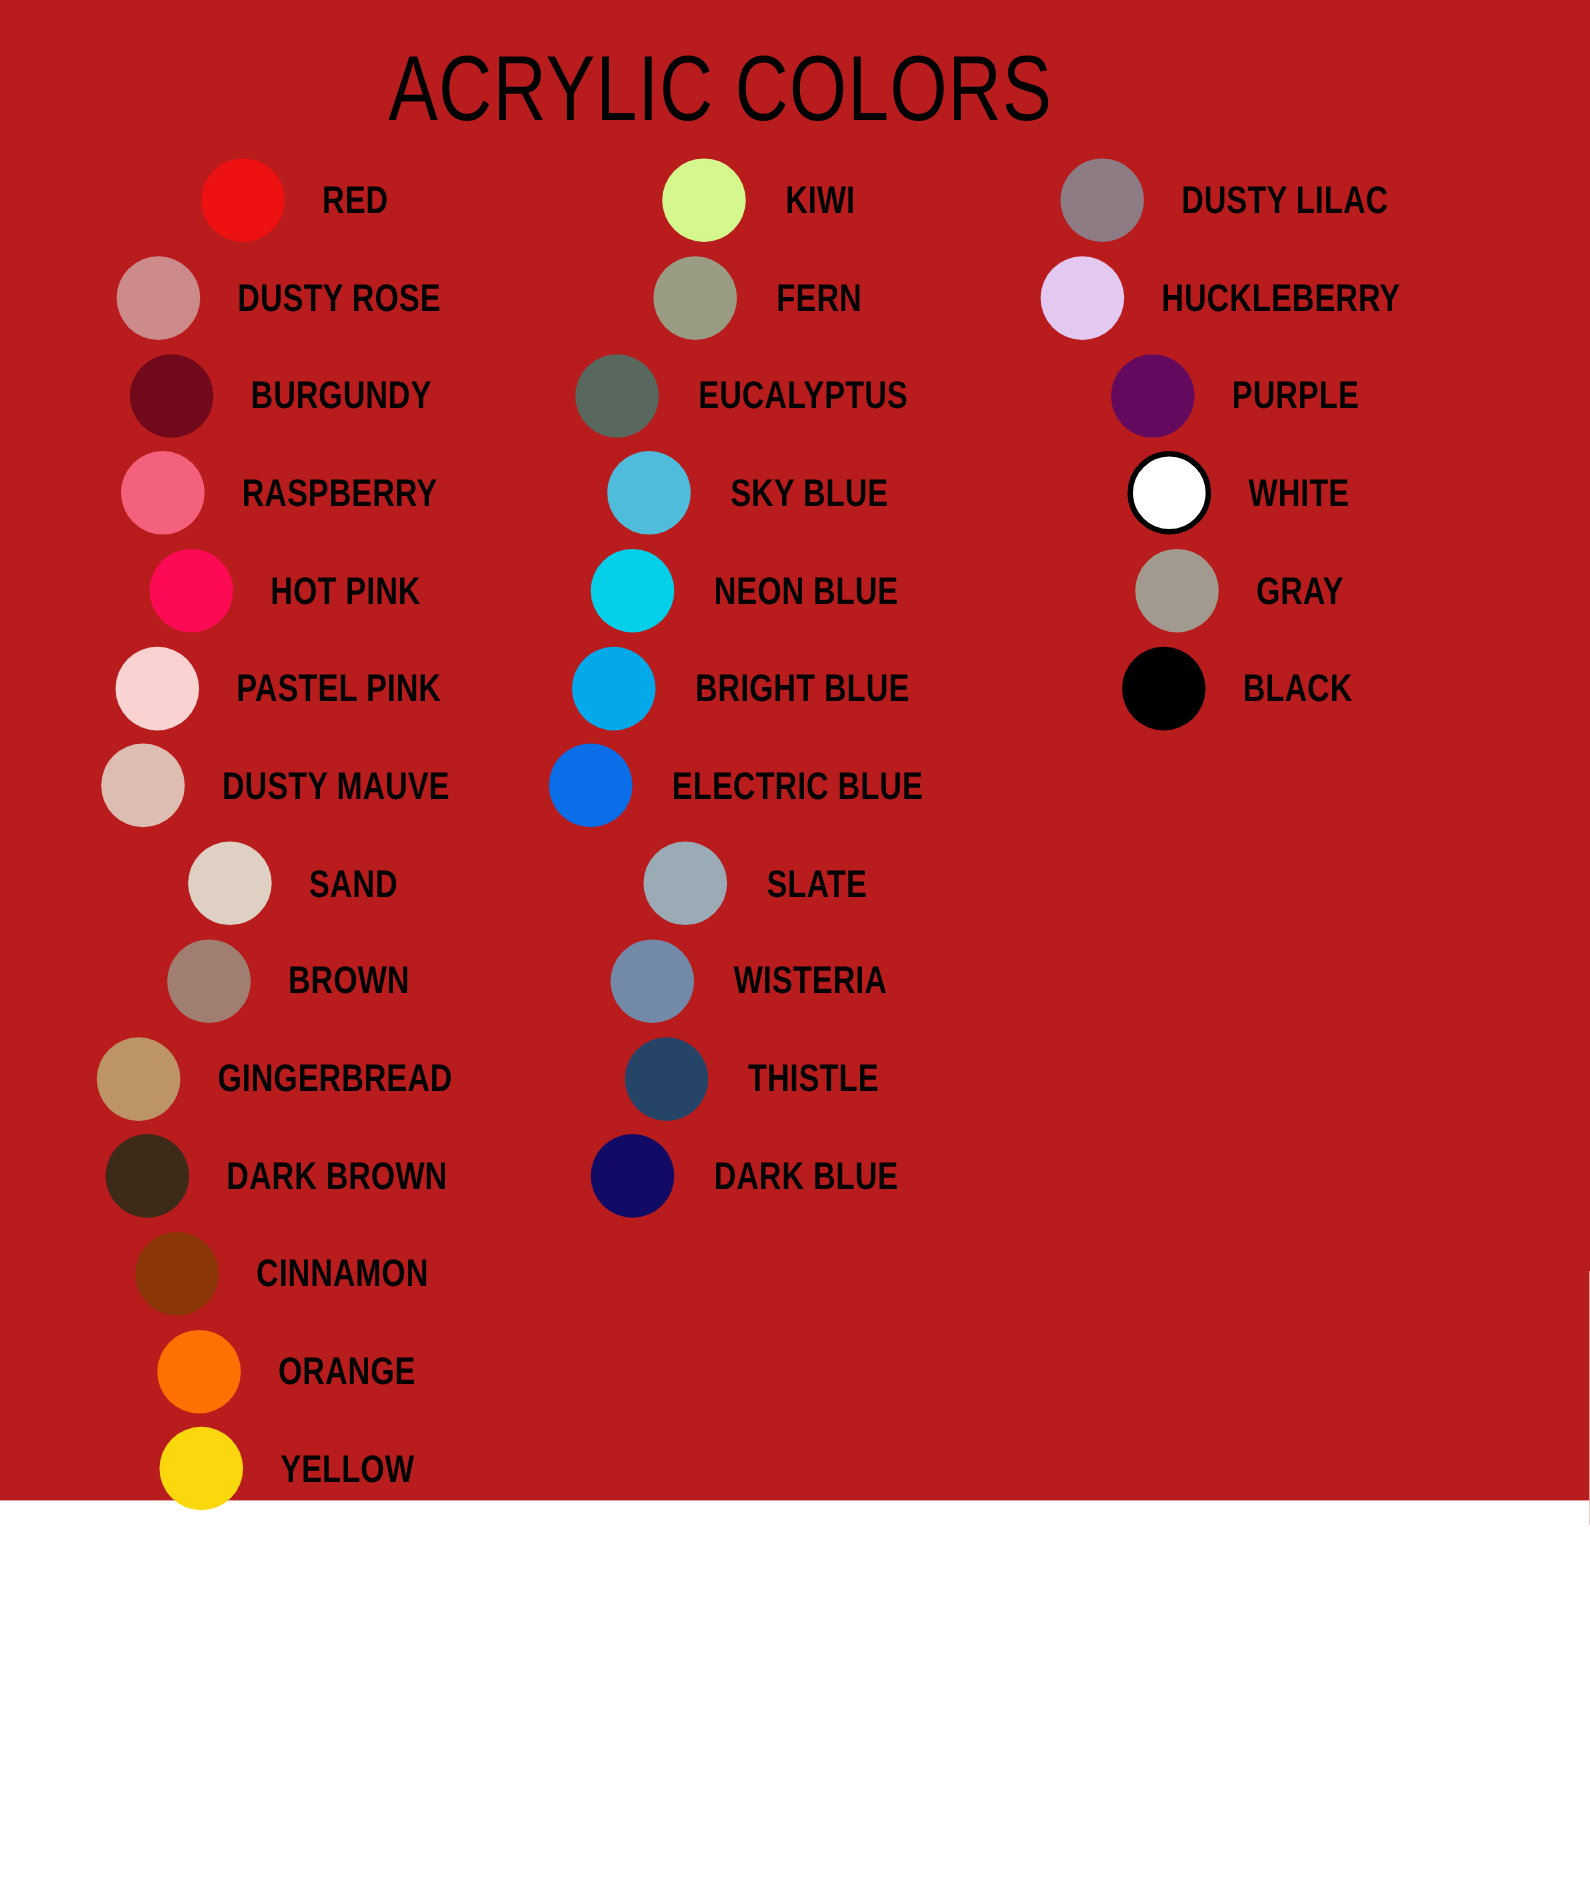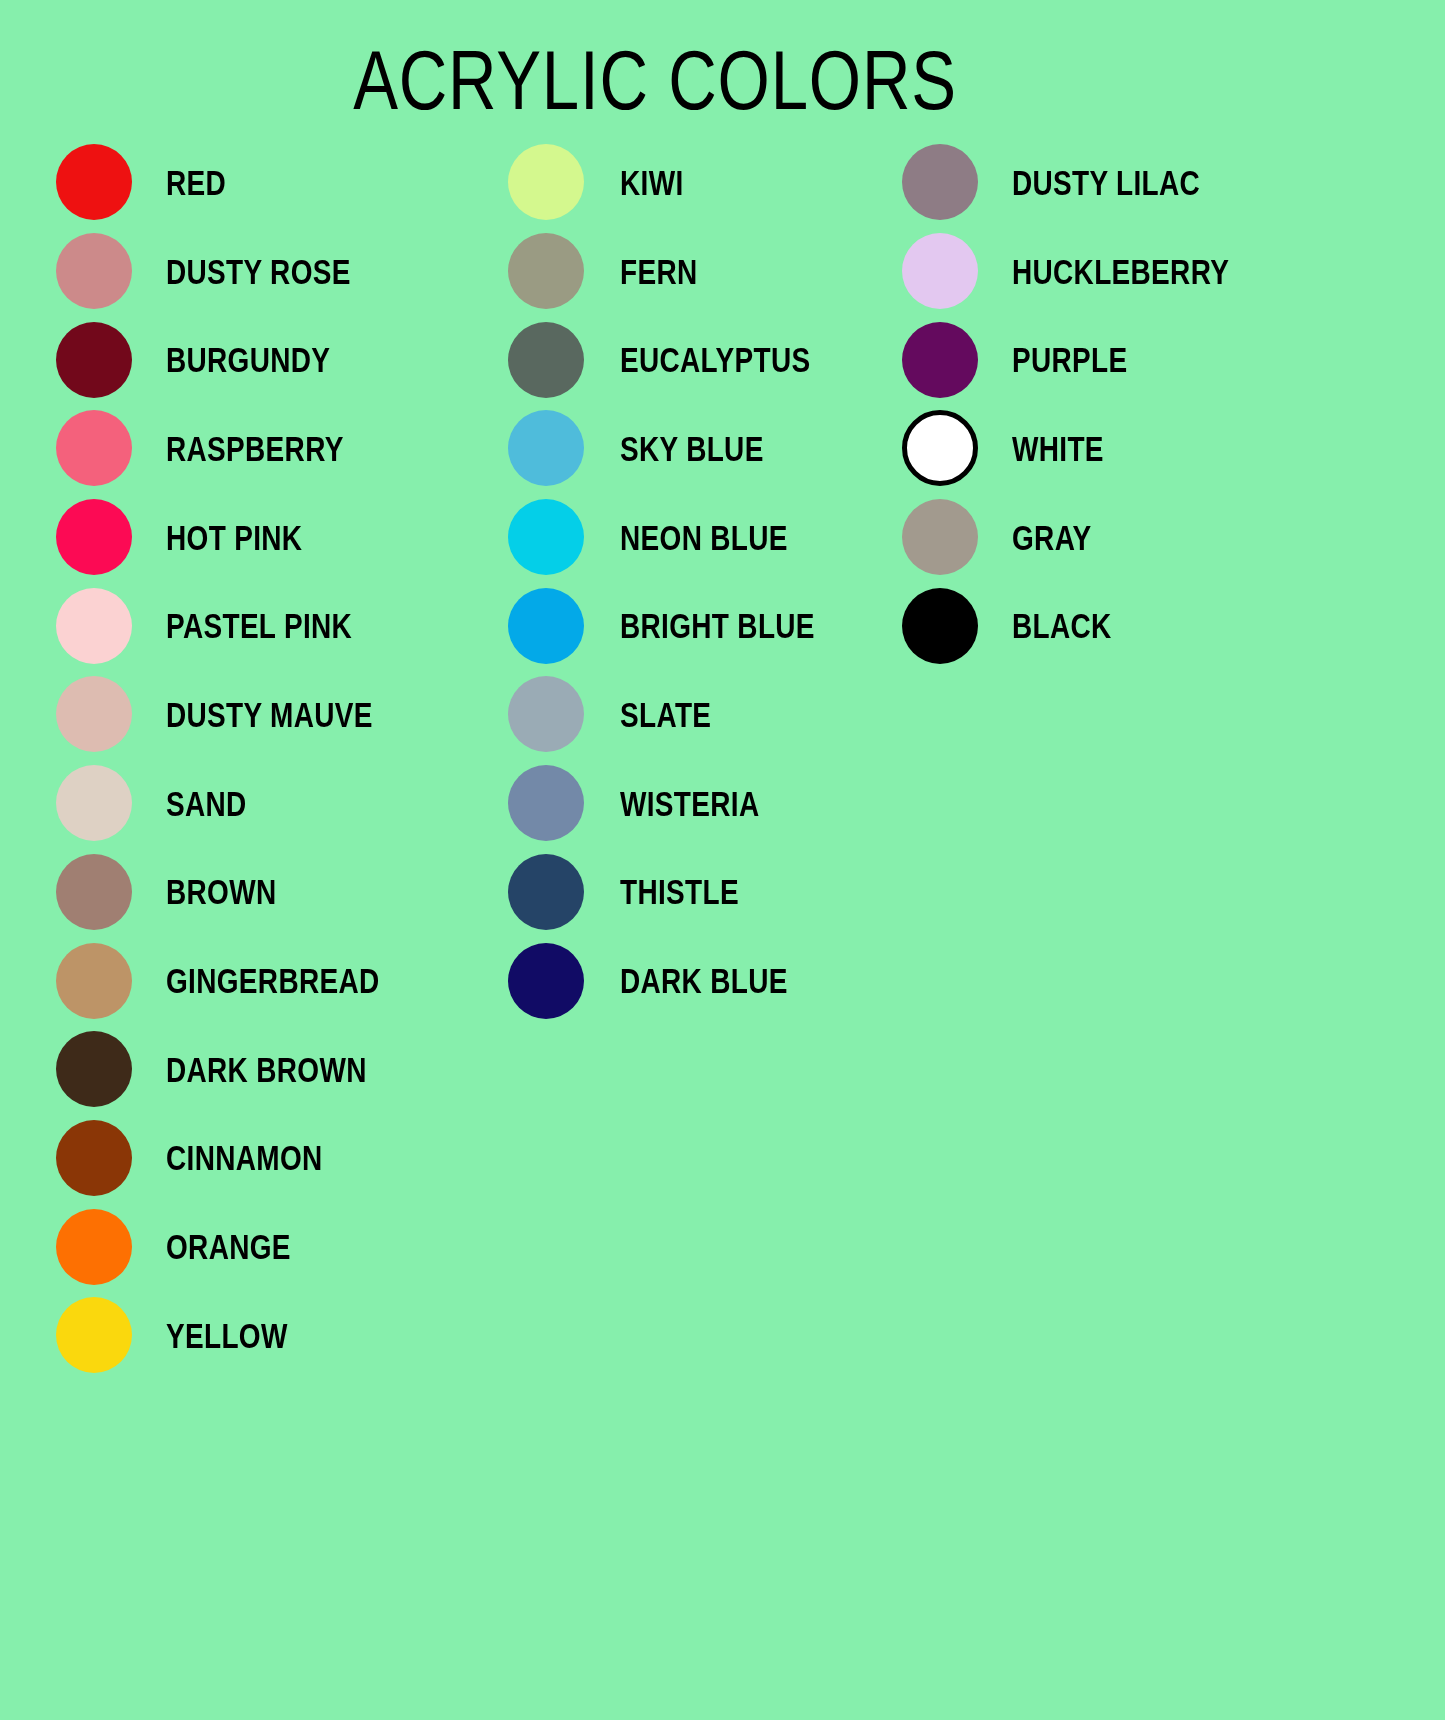--- a/index.html
+++ b/index.html
@@ -13,22 +13,22 @@
     height: 1720px;
     position: relative;
     overflow: hidden;
     font-family: "Liberation Sans", "DejaVu Sans", sans-serif;
     -webkit-font-smoothing: antialiased;
   }
 
   #page {
     position: relative;
     width: 1445px;
-    height: 1720px;
-    background: #86efac;
+    height: 1364px;
+    background: #b91c1c;
   }
 
   
   .title {
     position: absolute;
     top: 38px;
     left: 0;
     width: 1310px;
     text-align: center;
     font-family: "Liberation Sans", "DejaVu Sans", sans-serif;
@@ -57,20 +57,21 @@
   }
   .col-0 { left: 56px;  width: 440px; }
   .col-1 { left: 508px; width: 380px; }
   .col-2 { left: 902px; width: 470px; }
 
   .swatch-row {
     position: relative;
     height: 88.7px;
     display: flex;
     align-items: center;
+    justify-content: center;
   }
 
   .dot {
     flex: 0 0 auto;
     width: 76px;
     height: 76px;
     border-radius: 50%;
     box-sizing: border-box;
   }
   .dot.outlined {
@@ -181,20 +182,24 @@
         </div>
         <div class="swatch-row">
           <div class="dot" style="background: rgb(4, 207, 232);"></div>
           <div class="swatch-label">NEON BLUE</div>
         </div>
         <div class="swatch-row">
           <div class="dot" style="background: rgb(3, 169, 232);"></div>
           <div class="swatch-label">BRIGHT BLUE</div>
         </div>
         <div class="swatch-row">
+          <div class="dot" style="background: rgb(10, 110, 232);"></div>
+          <div class="swatch-label">ELECTRIC BLUE</div>
+        </div>
+        <div class="swatch-row">
           <div class="dot" style="background: rgb(154, 171, 181);"></div>
           <div class="swatch-label">SLATE</div>
         </div>
         <div class="swatch-row">
           <div class="dot" style="background: rgb(115, 137, 168);"></div>
           <div class="swatch-label">WISTERIA</div>
         </div>
         <div class="swatch-row">
           <div class="dot" style="background: rgb(37, 68, 103);"></div>
           <div class="swatch-label">THISTLE</div>

